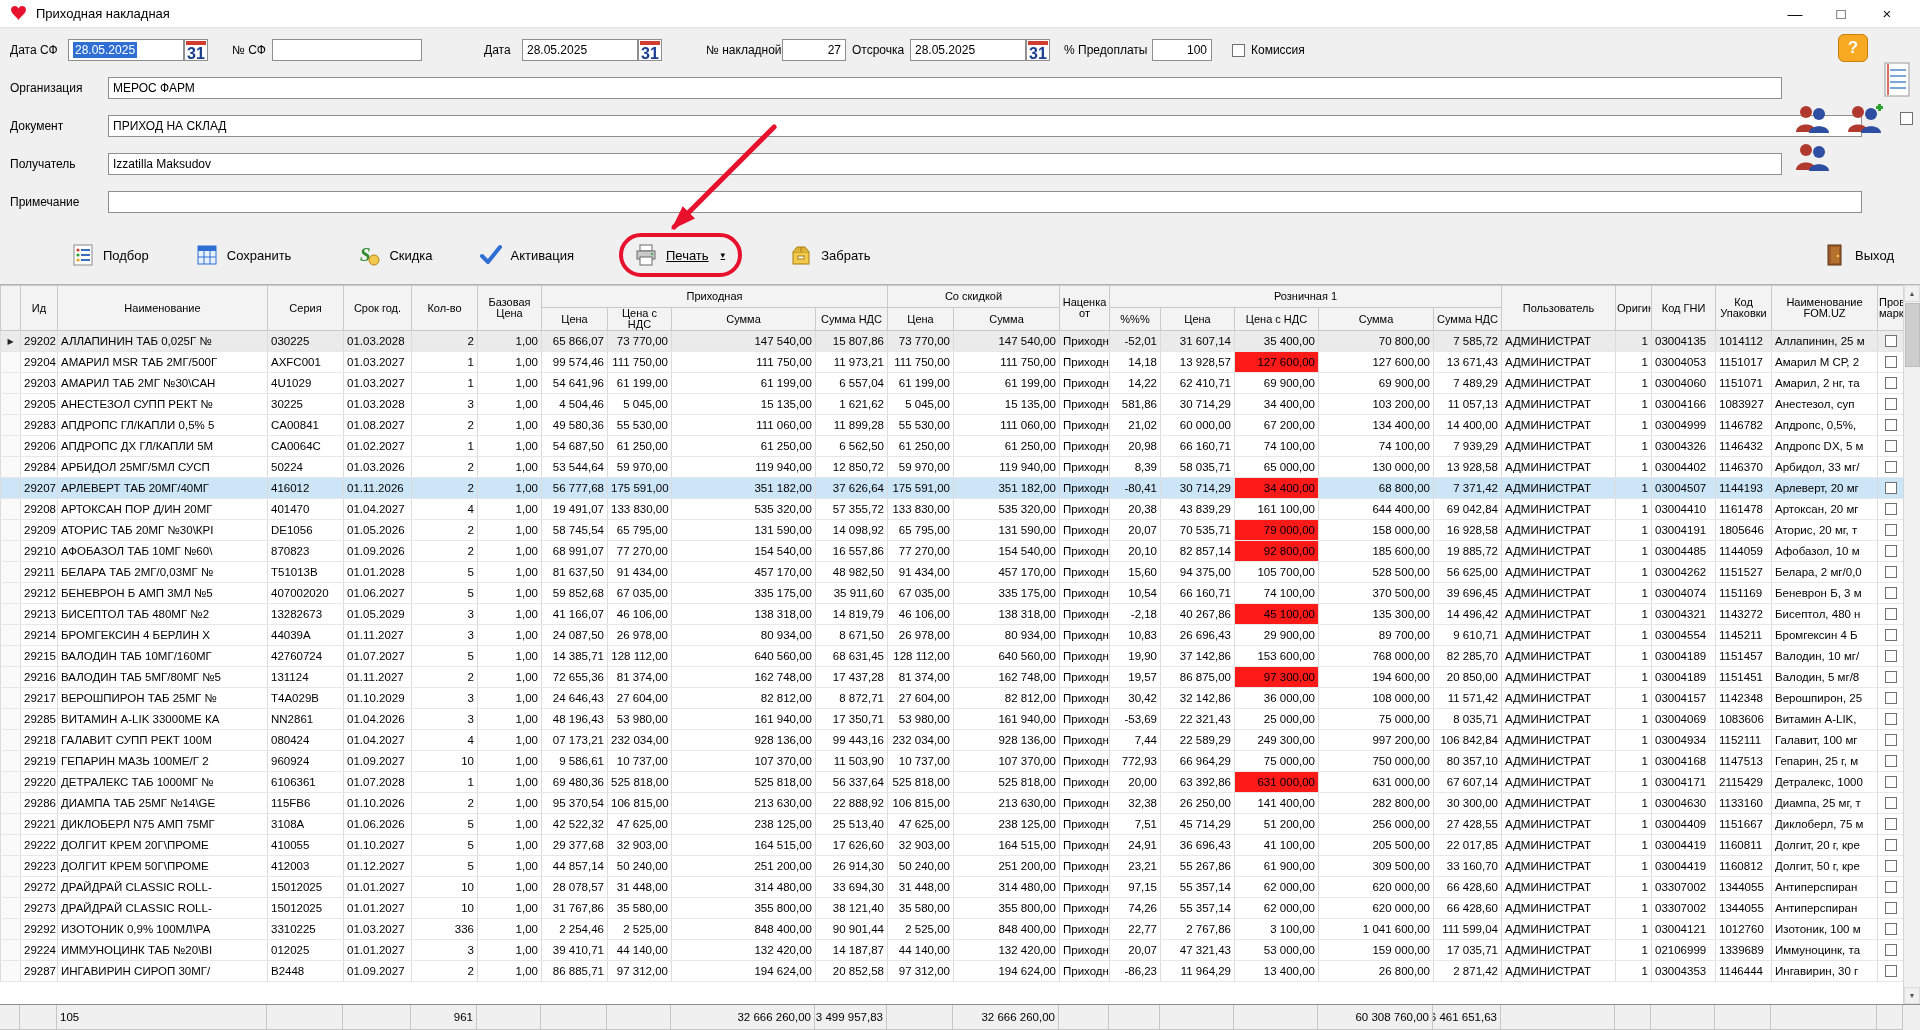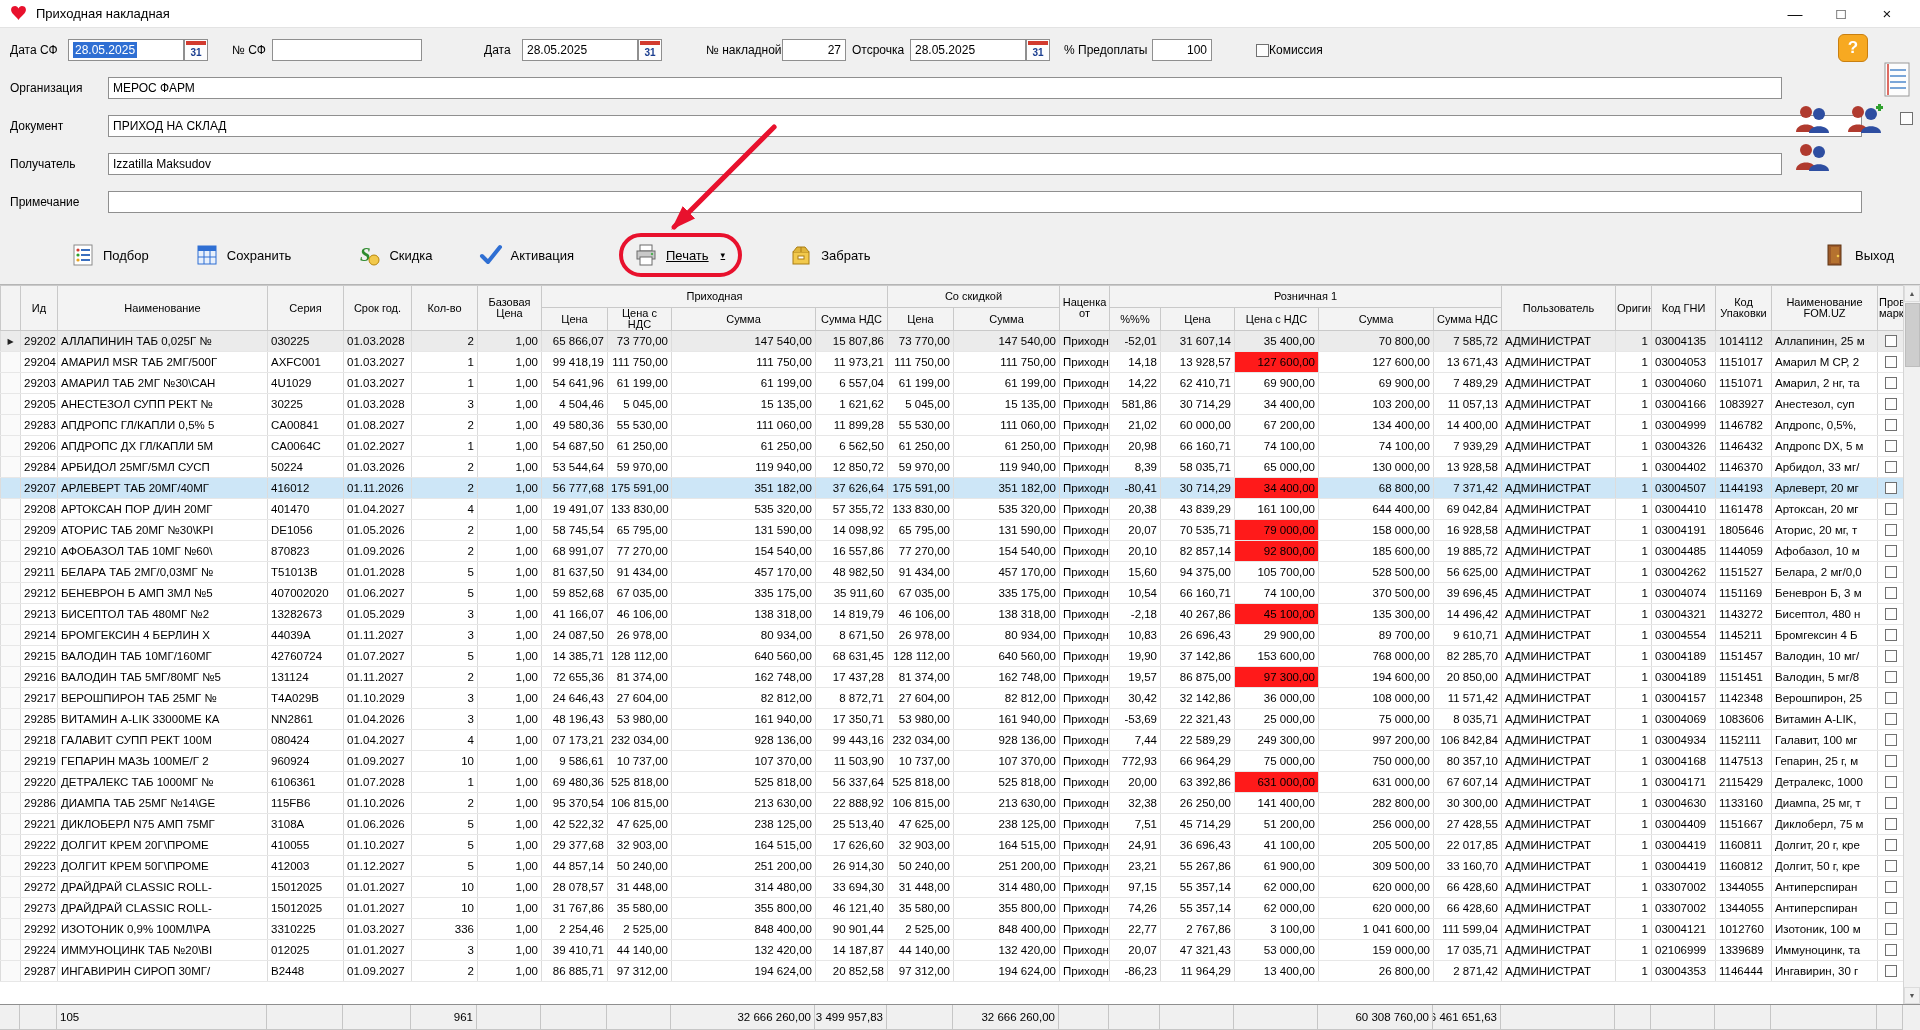--- a/index.html
+++ b/index.html
@@ -14,26 +14,26 @@
   .win-btn { width:46px; text-align:center; font-size:15px; color:#111; cursor:default; }
 
   
   .form-area { padding:10px 0 12px 10px; position:relative; height:198px; }
   .frow { display:flex; align-items:center; height:24px; margin-bottom:14px; }
   .lbl { display:inline-block; white-space:nowrap; }
   .inp { height:22px; border:1px solid #8f8f8f; background:#fff; padding:0 4px; font-size:12px; font-family:"Liberation Sans",sans-serif; display:flex; align-items:center; overflow:hidden; }
   input.inp { display:inline-block; line-height:20px; }
   .num-inp { text-align:right; }
   .sel { background:#2f6fd3; color:#fff; padding:1px 2px; }
-  .cal-btn { width:24px; height:22px; border:1px solid #8f8f8f; background:#fdfdfd; font-size:10px; font-weight:bold; color:#1a3d8f; position:relative; padding-top:5px; font-family:"Liberation Sans",sans-serif; cursor:default; }
+  .cal-btn { width:24px; height:22px; border:1px solid #8f8f8f; background:#fdfdfd; font-size:16px; font-weight:bold; color:#1a3d8f; position:relative; padding-top:5px; font-family:"Liberation Sans",sans-serif; cursor:default; }
   .cal-btn .cal-top { position:absolute; top:1px; left:1px; right:1px; height:4px; background:#d23b2f; display:block; }
   .w58{width:58px}.w40{width:40px;margin-left:24px}.w38{width:38px;margin-left:62px}.w76{width:76px;margin-left:44px}
   .w56o{width:58px;margin-left:6px}.w88{width:88px;margin-left:14px}
   .i100{width:116px}.i150{width:150px}.i64{width:64px}.i60{width:60px}
-  .chk-wrap{display:flex;align-items:flex-end;margin-left:44px;}
+  .chk-wrap{display:flex;align-items:flex-end;margin-left:20px;gap:6px}
   .cb { width:13px; height:13px; border:1px solid #707070; background:#fdfdfd; display:inline-block; }
   .lblcol { width:98px; }
   .wide1 { width:1754px; }
   .wide2 { width:1674px; }
 
   
   .side-ico { position:absolute; z-index:5; }
 
   
   .toolbar { height:58px; display:flex; align-items:center; background:#f0f0f0;padding-left:47px; }
@@ -330,21 +330,21 @@
             <td class="cbcell"><span class="cb"></span></td>
           </tr>
           <tr>
             <td class="marker"></td>
             <td>29204</td>
             <td>АМАРИЛ MSR ТАБ 2МГ/500Г</td>
             <td>AXFC001</td>
             <td>01.03.2027</td>
             <td class="num">1</td>
             <td class="num">1,00</td>
-            <td class="num">99 418,19</td>
+            <td class="num">99 574,46</td>
             <td class="num">111 750,00</td>
             <td class="num">111 750,00</td>
             <td class="num">11 973,21</td>
             <td class="num">111 750,00</td>
             <td class="num">111 750,00</td>
             <td>Приходн</td>
             <td class="num">14,18</td>
             <td class="num">13 928,57</td>
             <td class="num redcell">127 600,00</td>
             <td class="num">127 600,00</td>
@@ -1035,21 +1035,21 @@
             <td class="marker"></td>
             <td>29273</td>
             <td>ДРАЙДРАЙ CLASSIC ROLL-</td>
             <td>15012025</td>
             <td>01.01.2027</td>
             <td class="num">10</td>
             <td class="num">1,00</td>
             <td class="num">31 767,86</td>
             <td class="num">35 580,00</td>
             <td class="num">355 800,00</td>
-            <td class="num">46 121,40</td>
+            <td class="num">38 121,40</td>
             <td class="num">35 580,00</td>
             <td class="num">355 800,00</td>
             <td>Приходн</td>
             <td class="num">74,26</td>
             <td class="num">55 357,14</td>
             <td class="num">62 000,00</td>
             <td class="num">620 000,00</td>
             <td class="num">66 428,60</td>
             <td>АДМИНИСТРАТ</td>
             <td class="num">1</td>

